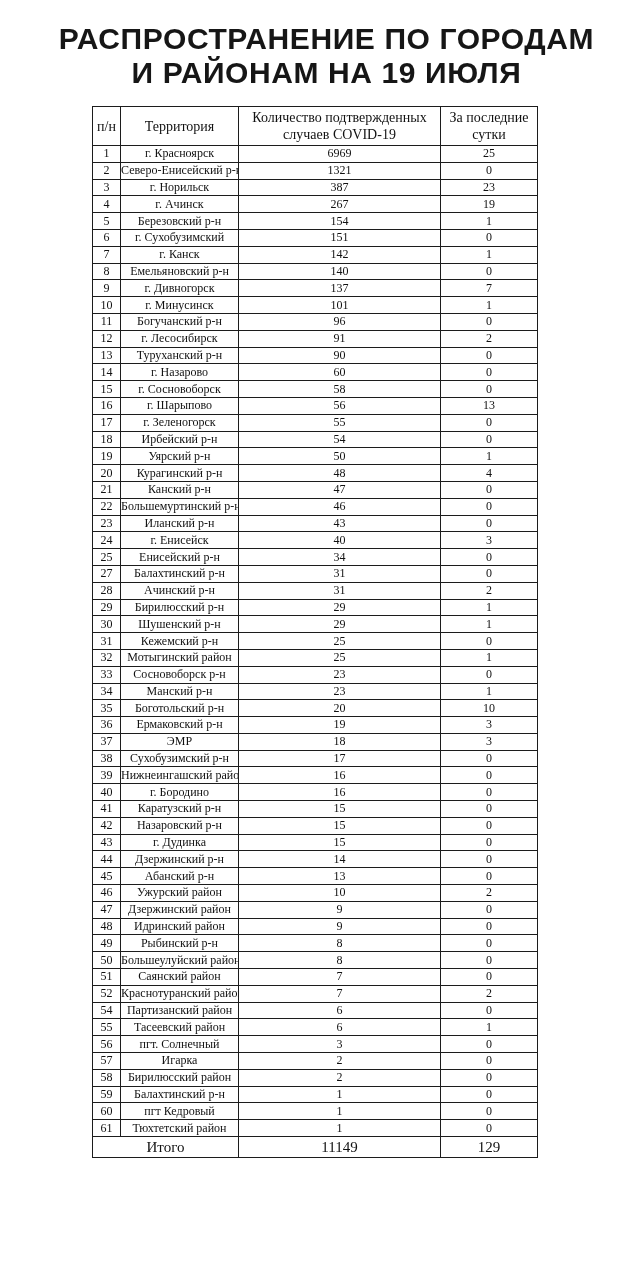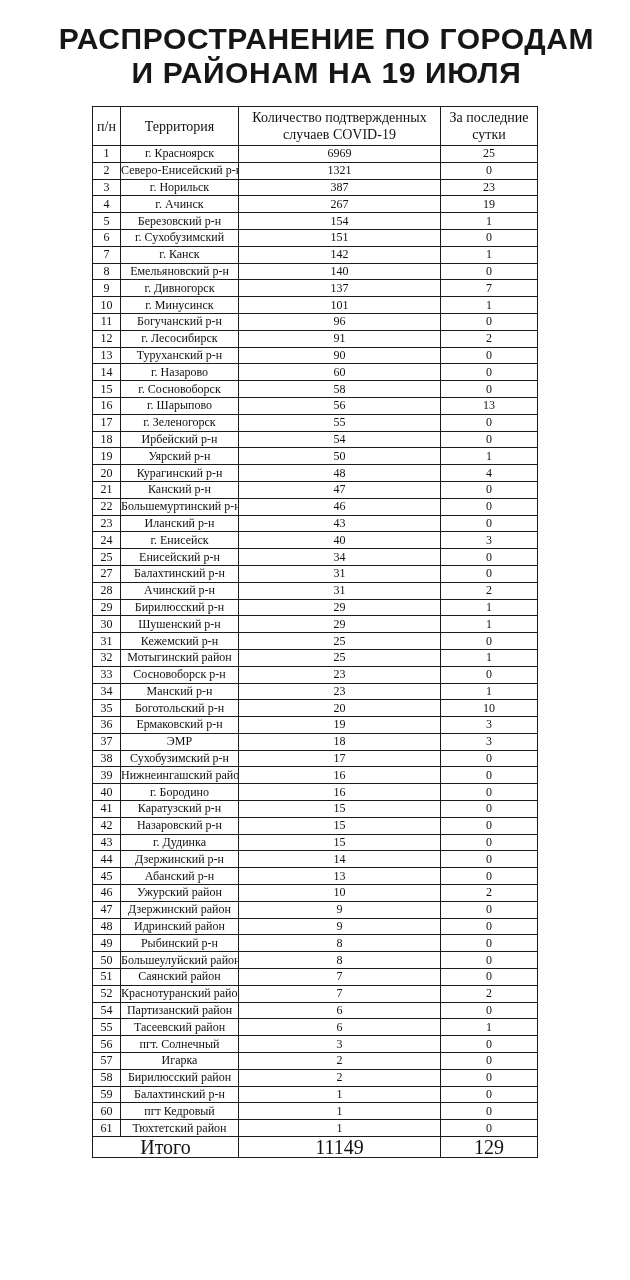--- a/index.html
+++ b/index.html
@@ -47,21 +47,21 @@
     padding: 2px 1px;
   }
   table.covid tbody td {
     font-size: 12px;
     line-height: 15px;
     height: 15.8px;
     overflow: hidden;
   }
   table.covid tbody td.c1 { white-space: nowrap; }
   table.covid tfoot td {
-    font-size: 20px;
+    font-size: 15px;
     line-height: 19px;
     height: 20px;
     font-weight: normal;
   }
 </style>
 </head>
 <body>
 
 <div class="page">
   <div class="title">

